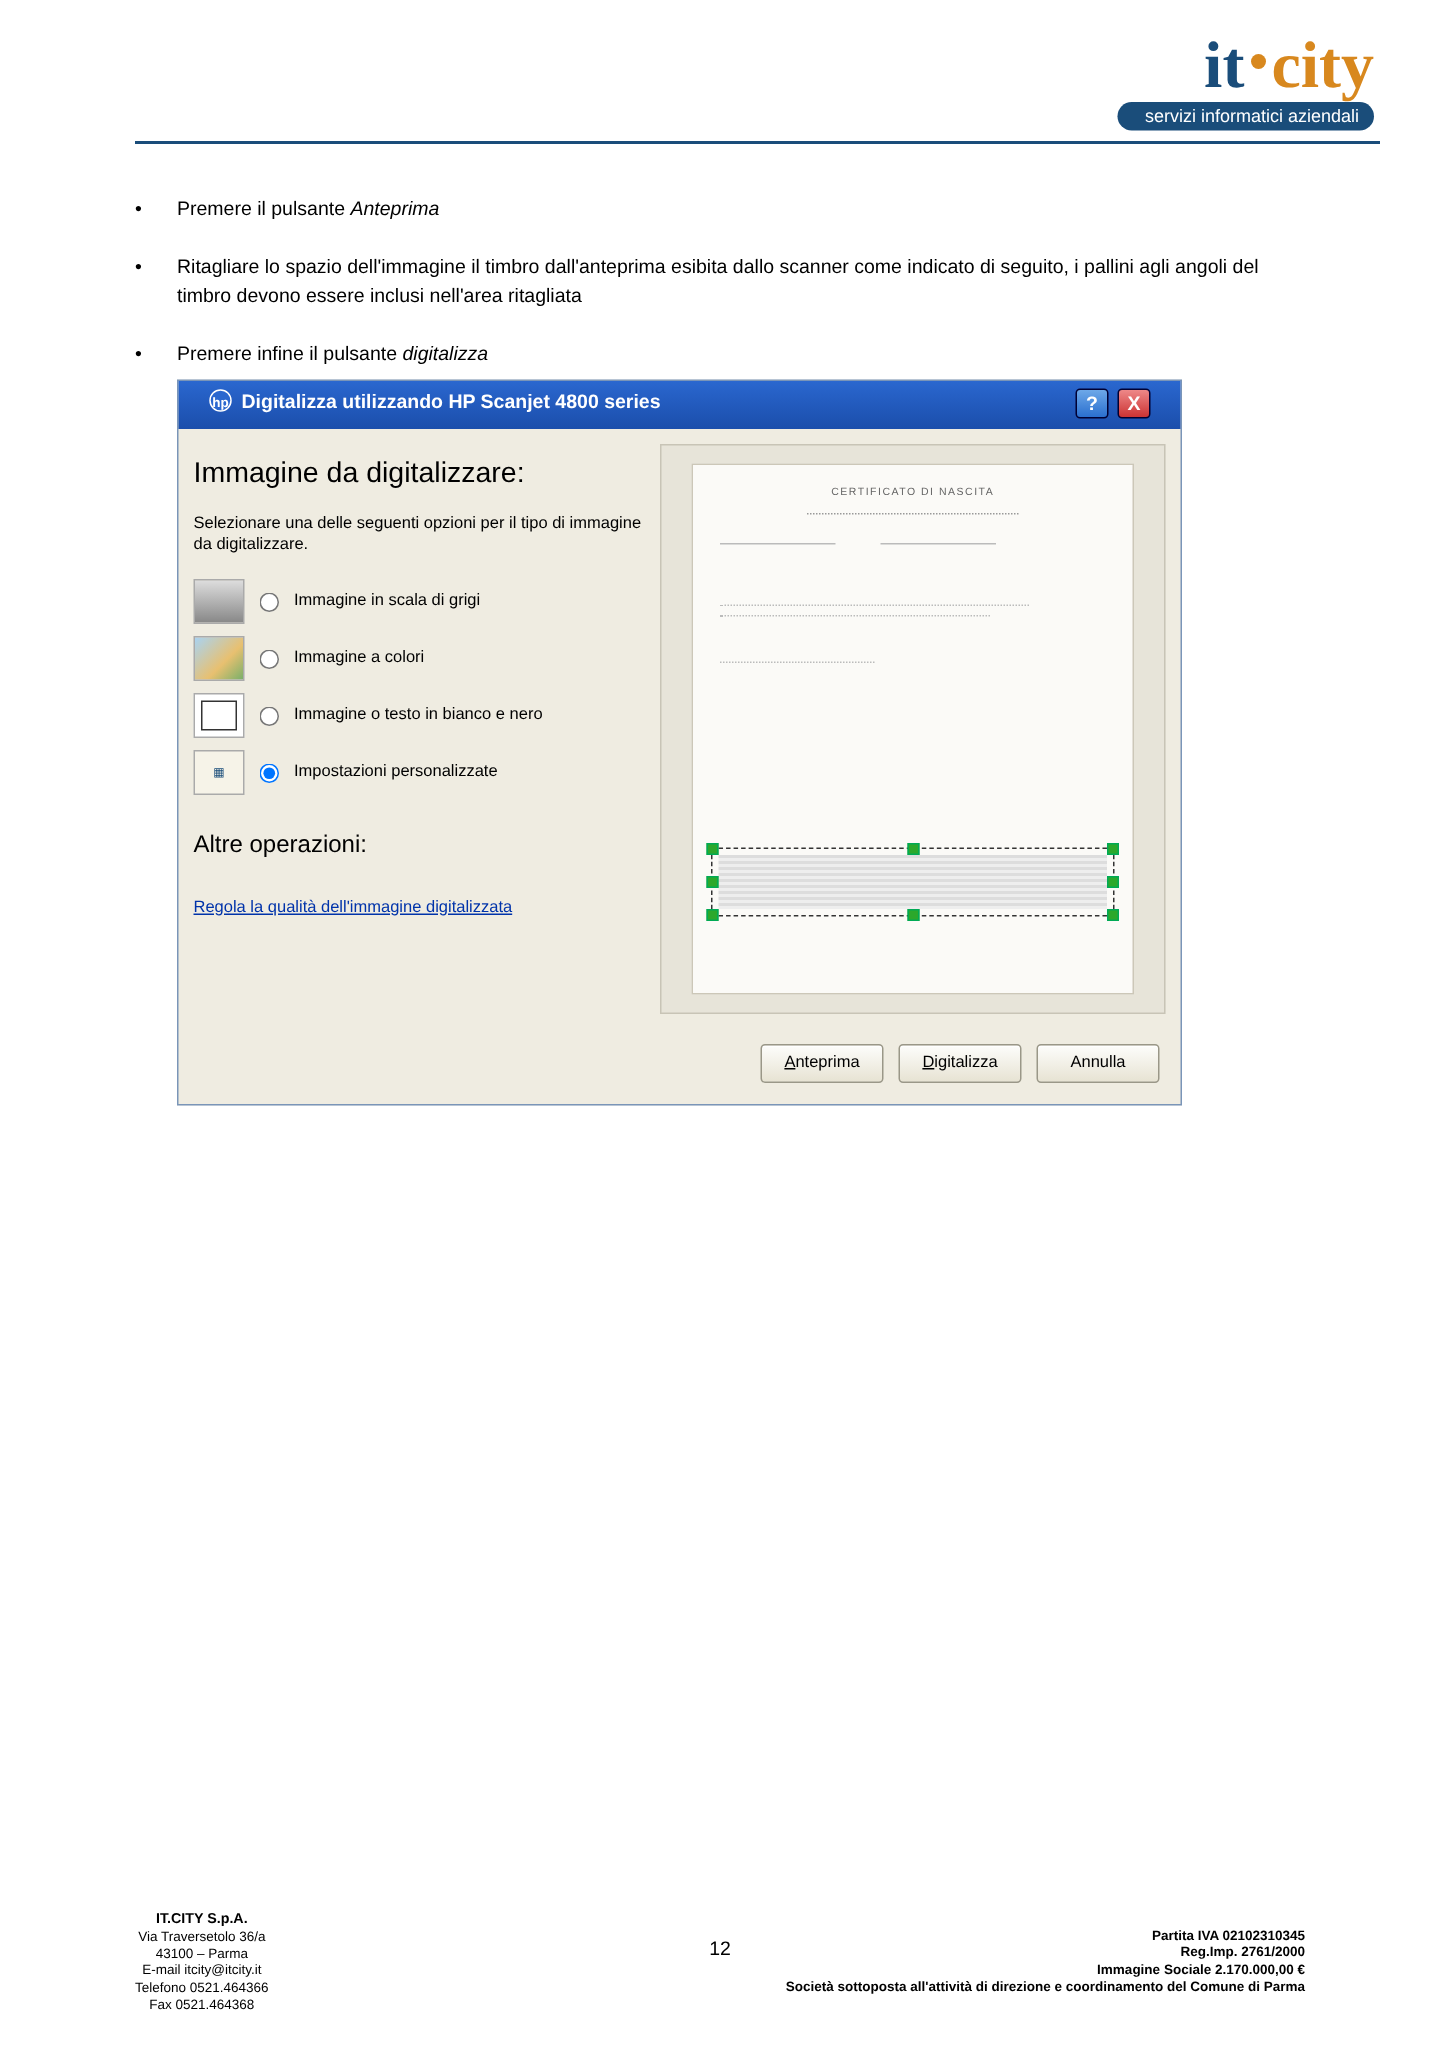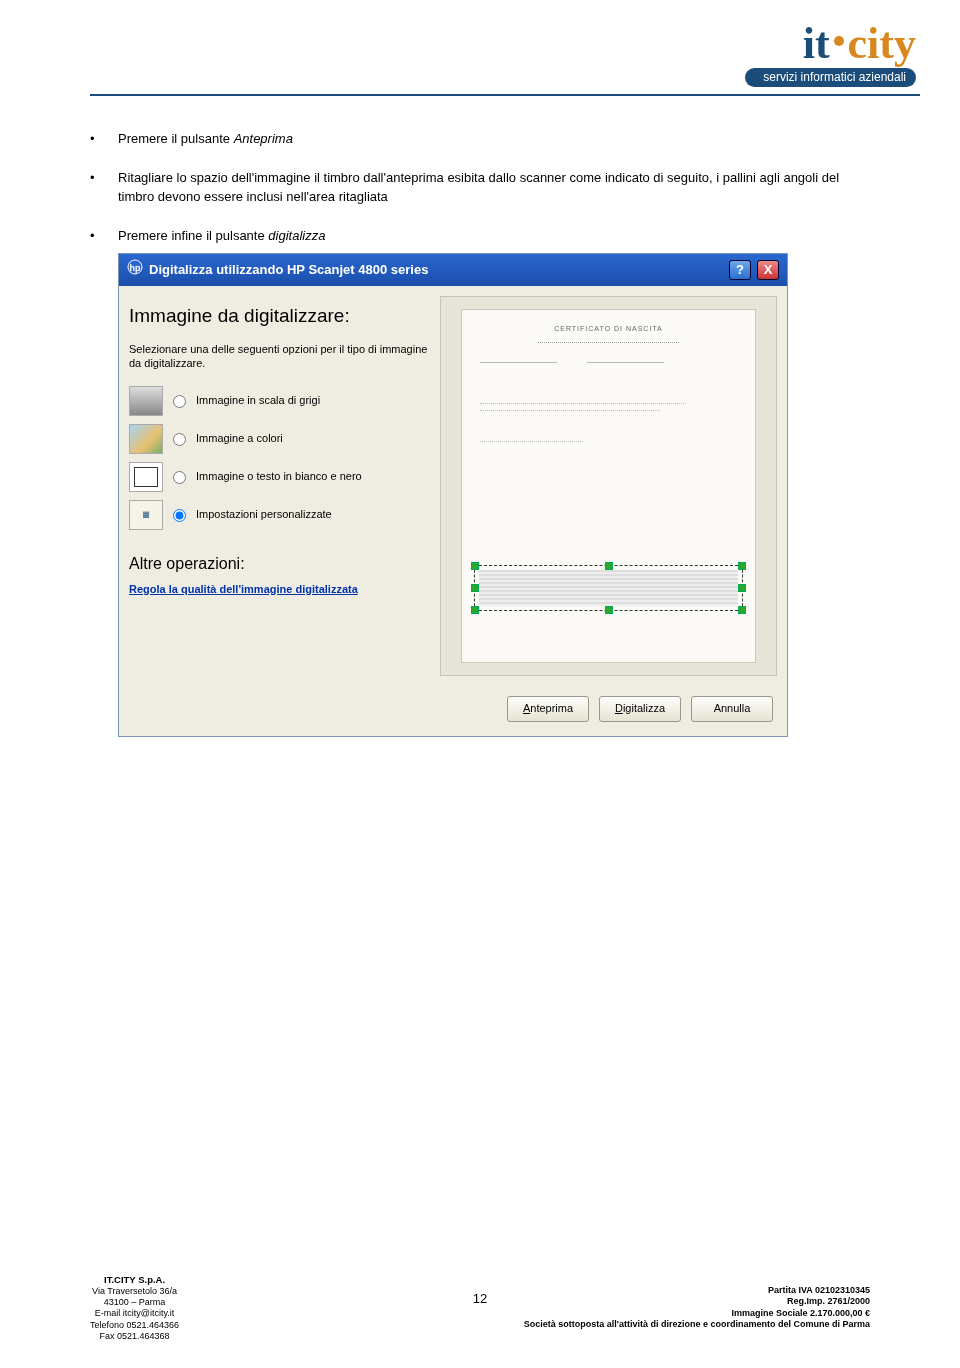--- a/index.html
+++ b/index.html
@@ -90,23 +90,22 @@
     margin-top: 8px;
     border: 1px solid #7a95b8;
     background: #efece1;
     font-family: Tahoma, sans-serif;
     font-size: 11px;
     width: 670px;
   }
   .dialog-title {
     background: linear-gradient(to bottom, #2a67cf, #1b4eab);
     color: white;
-    padding: 5px 8px;
-    display: flex;
-    align-items: center;
+    padding: 5px 20px;
+    display: flex;
     gap: 6px;
     font-size: 13px;
     font-weight: bold;
   }
   .dialog-title .spacer { flex: 1; }
   .win-btn {
     width: 22px;
     height: 20px;
     border: 1px solid #003;
     border-radius: 3px;
@@ -157,22 +156,21 @@
   .thumb.bw { background:#fff; position:relative; }
   .thumb.bw::after{content:"";position:absolute;inset:4px;border:1px solid #333;}
   .thumb.cust { font-size:8px; line-height:1; color:#1a4d7a; }
   input[type=radio] { margin: 0; }
   .other-ops { margin-top: 22px; font-size: 16px; }
   .link-blue {
     color: #0033aa;
     text-decoration: underline;
     font-size: 11px;
     display: inline-block;
-    margin-top: 6px;
-    font-weight: bold;
+    margin-top: 22px;
   }
   .preview-col {
     flex: 1;
     background: #e7e4d9;
     border: 1px solid #c8c4b6;
     margin-right: 10px;
     position: relative;
     min-height: 380px;
   }
   .preview-page {

